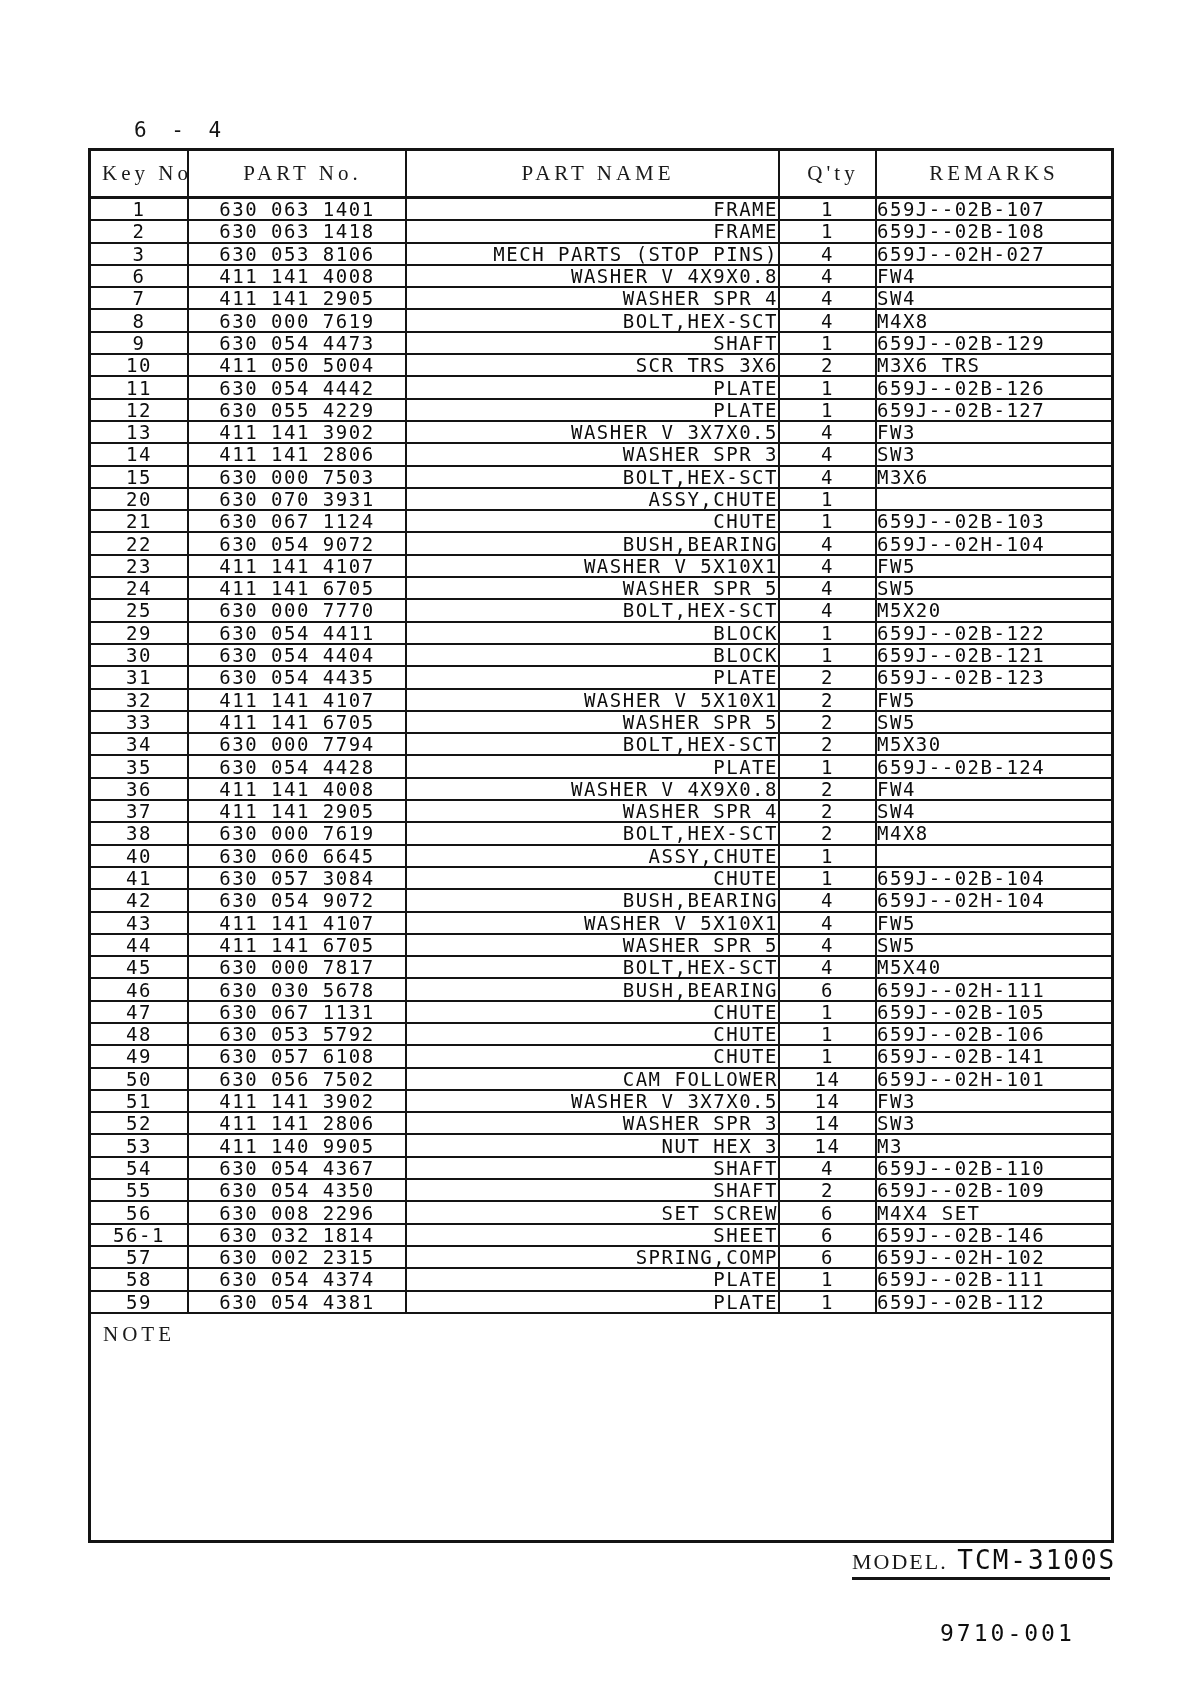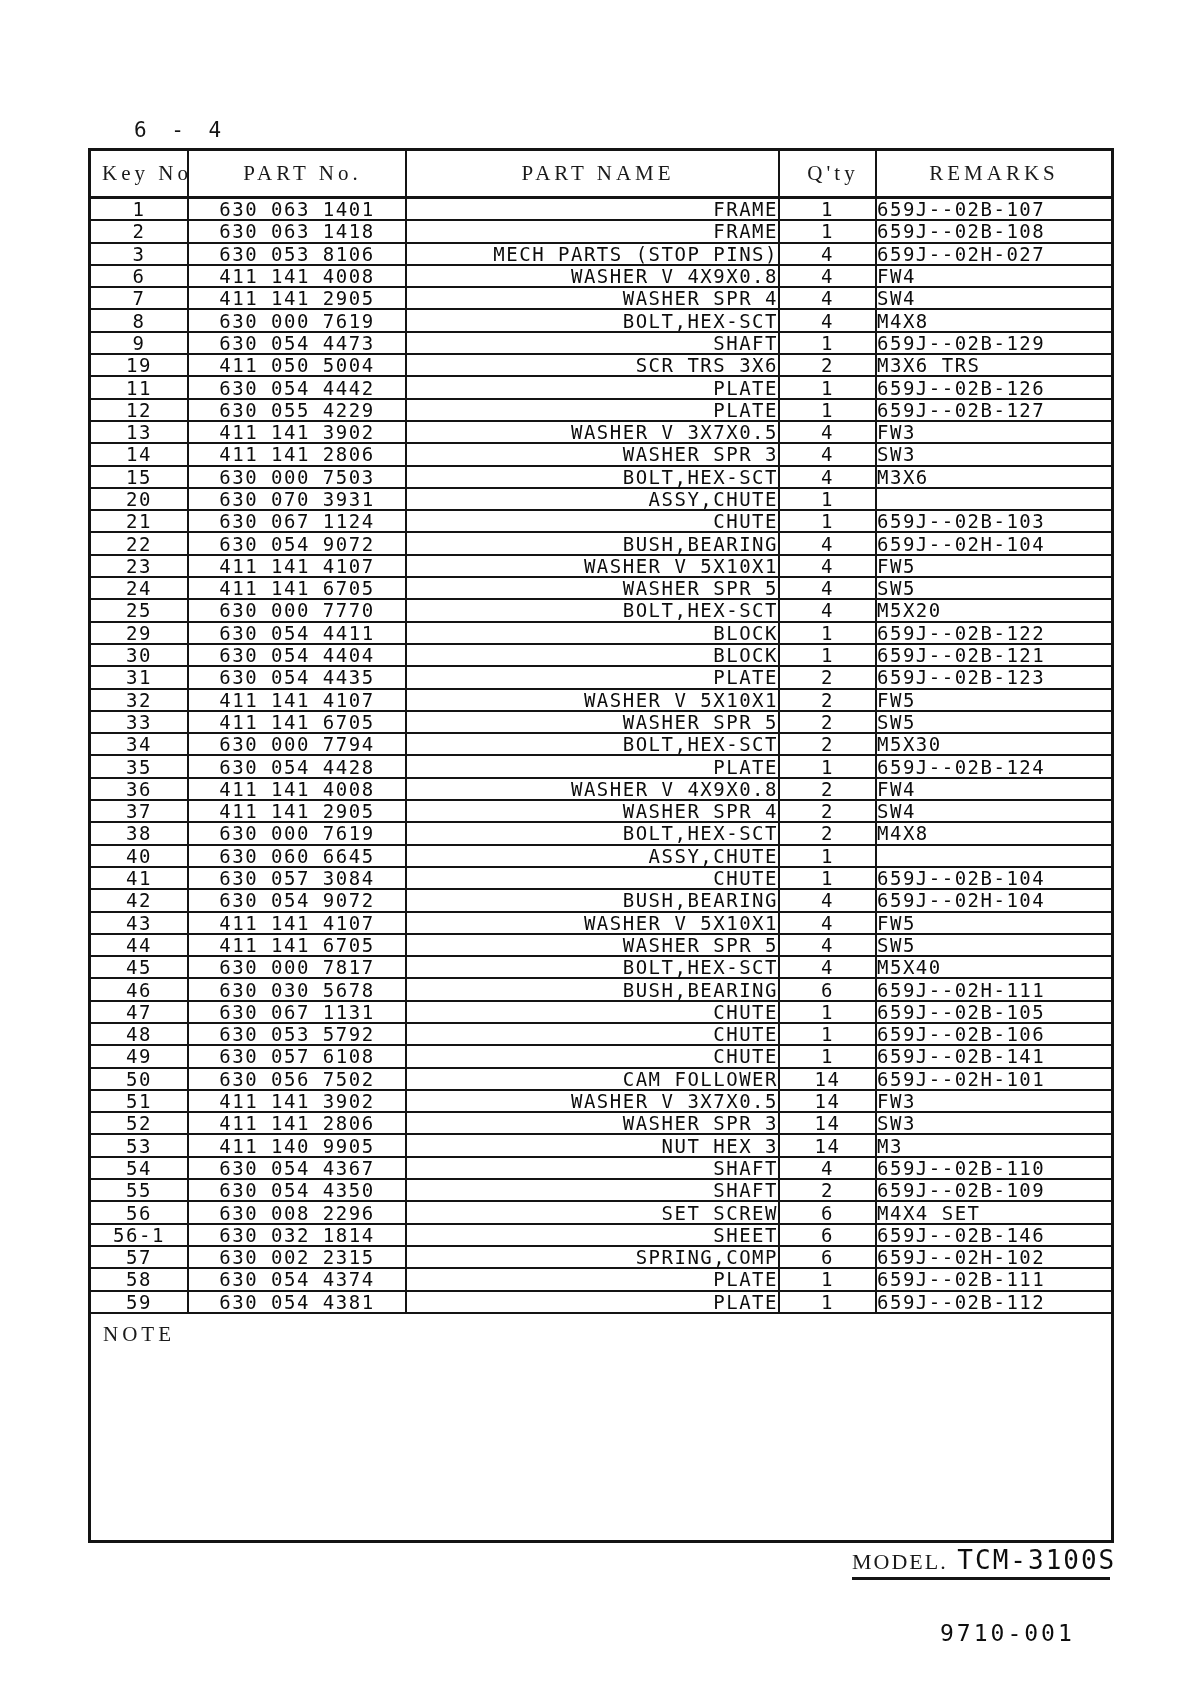--- a/index.html
+++ b/index.html
@@ -177,21 +177,21 @@
           <td class="cell-remarks">M4X8</td>
         </tr>
         <tr>
           <td class="cell-key">9</td>
           <td class="cell-part-no">630 054 4473</td>
           <td class="cell-part-name">SHAFT</td>
           <td class="cell-qty">1</td>
           <td class="cell-remarks">659J--02B-129</td>
         </tr>
         <tr>
-          <td class="cell-key">19</td>
+          <td class="cell-key">10</td>
           <td class="cell-part-no">411 050 5004</td>
           <td class="cell-part-name">SCR TRS 3X6</td>
           <td class="cell-qty">2</td>
           <td class="cell-remarks">M3X6 TRS</td>
         </tr>
         <tr>
           <td class="cell-key">11</td>
           <td class="cell-part-no">630 054 4442</td>
           <td class="cell-part-name">PLATE</td>
           <td class="cell-qty">1</td>

